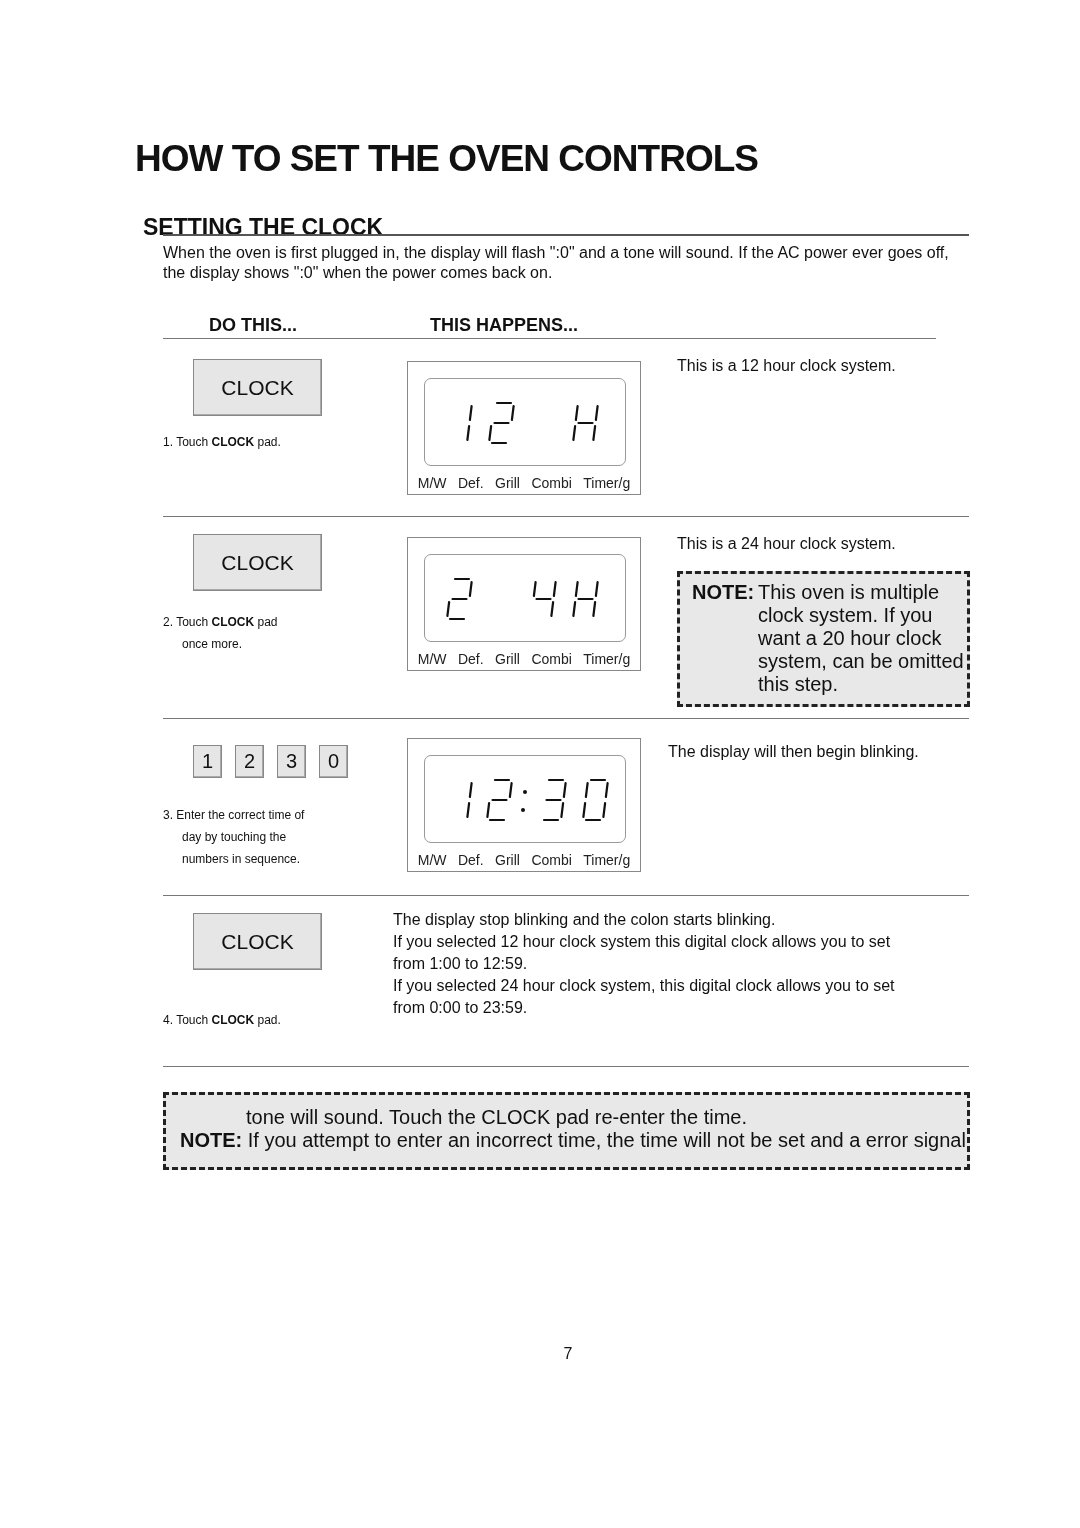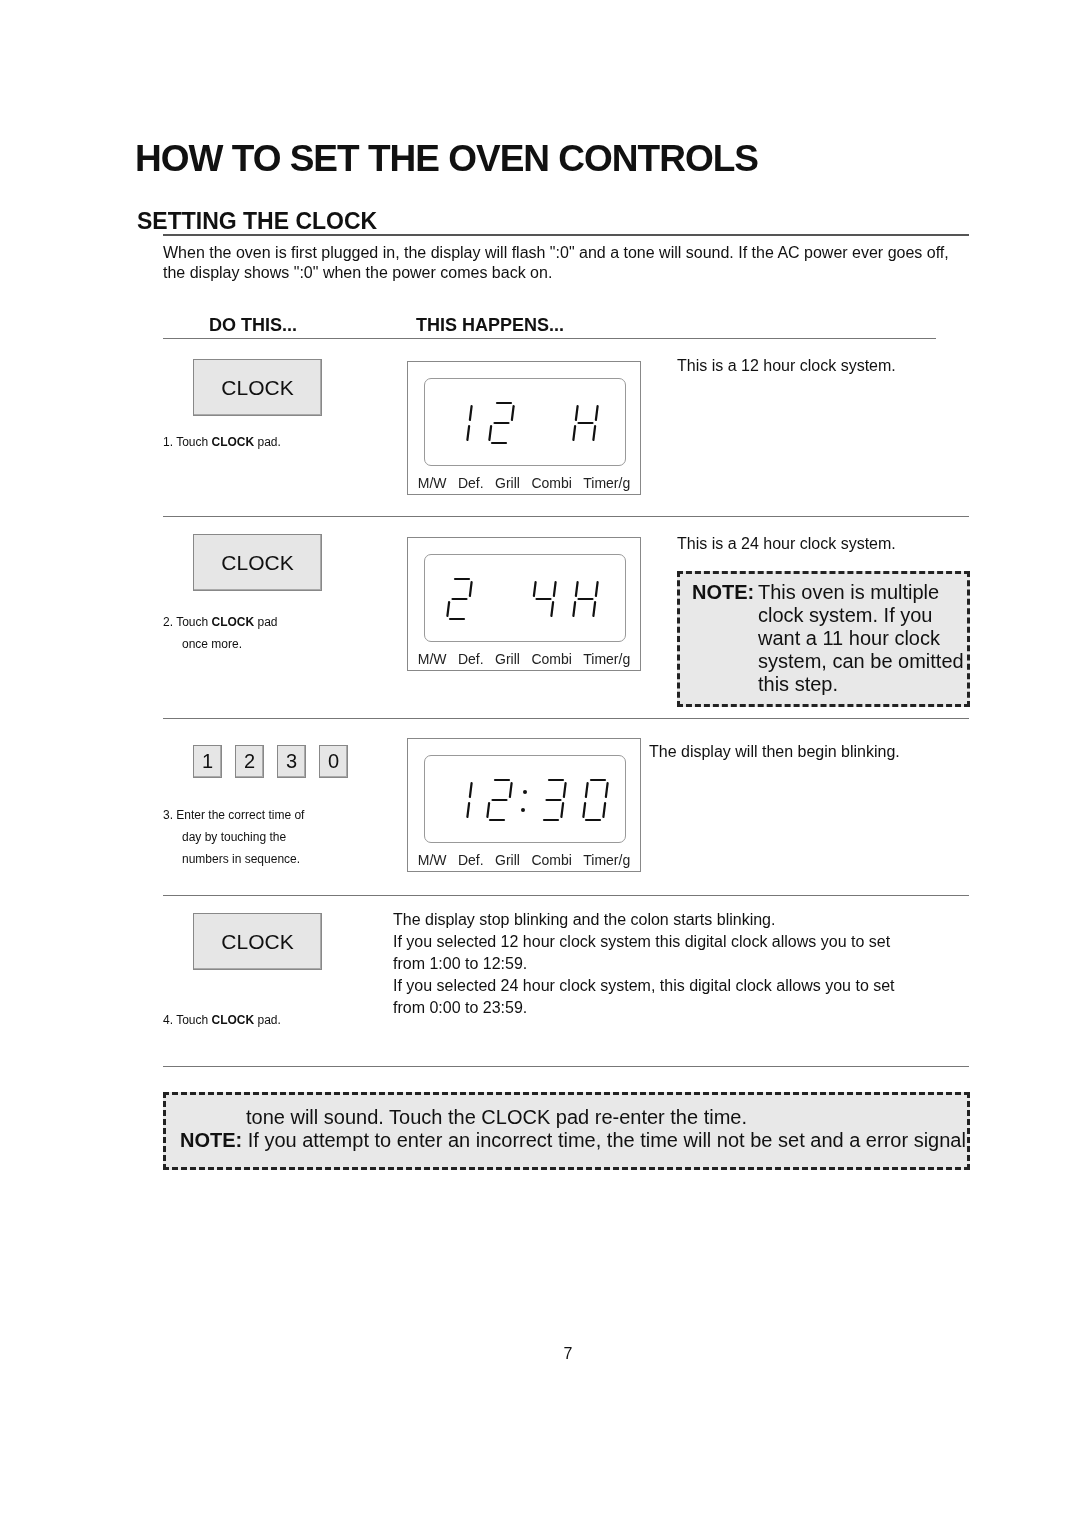--- a/index.html
+++ b/index.html
@@ -1,20 +1,20 @@
 <!DOCTYPE html>
 <html><head>
 <meta charset="utf-8">
 <style>
   html, body { margin: 0; padding: 0; background: #ffffff; }
   body { width: 1080px; height: 1528px; position: relative; overflow: hidden;
          font-family: "Liberation Sans", sans-serif; color: #111; }
   .abs { position: absolute; margin-left: 28px; }
   .page-title { left: 135px; top: 138px; font-size: 37px; font-weight: bold; letter-spacing: -1px; margin: 0; }
-  .section-title { left: 135px; top: 206px; font-size: 23px; font-weight: bold; margin: 2px; }
+  .section-title { left: 135px; top: 206px; font-size: 23px; font-weight: bold; margin: 8px; }
   .section-rule { left: 135px; top: 234px; width: 806px; height: 0; border-top: 2px solid #555; }
   .intro { left: 135px; top: 243px; width: 806px; font-size: 16px; line-height: 20px; }
   .col-head { top: 315px; font-size: 18px; font-weight: bold; }
   .col-rule { left: 135px; top: 338px; width: 773px; border-top: 1px solid #777; }
   .row-rule { left: 135px; width: 806px; border-top: 1px solid #777; }
   .pad { background: #e6e6e6; border: 1px solid #888; box-shadow: inset -1px -1px 0 #aaa;
          display: flex; align-items: center; justify-content: center; font-size: 21px; color: #111; cursor: pointer; }
   .clock-pad { width: 127px; height: 55px; left: 165px; }
   .num-pad { width: 27px; height: 31px; top: 745px; font-size: 20px; }
   .step { font-size: 12px; line-height: 22px; }
@@ -30,21 +30,21 @@
 </style>
 </head>
 <body>
 
 <h1 class="abs page-title">HOW TO SET THE OVEN CONTROLS</h1>
 <h2 class="abs section-title">SETTING THE CLOCK</h2>
 <div class="abs section-rule"></div>
 <div class="abs intro">When the oven is first plugged in, the display will flash ":0" and a tone will sound. If the AC power ever goes off, the display shows ":0" when the power  comes back on.</div>
 
 <div class="abs col-head" style="left:181px">DO THIS...</div>
-<div class="abs col-head" style="left:388px">THIS HAPPENS...</div>
+<div class="abs col-head" style="left:402px">THIS HAPPENS...</div>
 <div class="abs col-rule"></div>
 
 <div class="abs pad clock-pad" style="top:359px">CLOCK</div>
 <div class="abs step" style="left:135px; top:431px">
   <span>1. Touch </span><b>CLOCK</b><span> pad.</span>
 </div>
 <div class="abs display-frame" style="top:361px">
   <div class="lcd">
       <svg width="200" height="86">
         <g>
@@ -120,21 +120,21 @@
       <span>Timer/g</span>
     </div>
 </div>
 <div class="abs result" style="left:649px; top:533px">This is a 24 hour clock system.</div>
 <div class="abs note-box" style="left:649px; top:571px; width:293px; height:136px; padding:7px 0 0 12px;">
   <div style="display:flex">
     <b style="width:66px; flex:none">NOTE:</b>
     <div id="note2-lines">
         <div>This oven is multiple</div>
         <div>clock system. If you</div>
-        <div>want a 11 hour clock</div>
+        <div>want a 20 hour clock</div>
         <div>system, can be omitted</div>
         <div>this step.</div>
       </div>
   </div>
 </div>
 <div class="abs row-rule" style="top:718px"></div>
 
 <div id="num-pads">
     <div class="abs pad num-pad" style="left: 165px;">1</div>
     <div class="abs pad num-pad" style="left: 207px;">2</div>
@@ -180,21 +180,21 @@
       </svg>
     </div>
   <div class="mode-labels">
       <span>M/W</span>
       <span>Def.</span>
       <span>Grill</span>
       <span>Combi</span>
       <span>Timer/g</span>
     </div>
 </div>
-<div class="abs result" style="left:621px; top:741px">The display will then begin blinking.</div>
+<div class="abs result" style="left:640px; top:741px">The display will then begin blinking.</div>
 <div class="abs row-rule" style="top:895px"></div>
 
 <div class="abs pad clock-pad" style="top:913px">CLOCK</div>
 <div class="abs step" style="left:135px; top:1009px">
   <span>4. Touch </span><b>CLOCK</b><span> pad.</span>
 </div>
 <div class="abs result" style="left:365px; top:909px; width:580px" id="step4-lines">
     <div>The display stop blinking and the colon starts blinking.</div>
     <div>If you selected 12 hour clock system this digital clock allows you to set</div>
     <div>from 1:00 to 12:59.</div>

